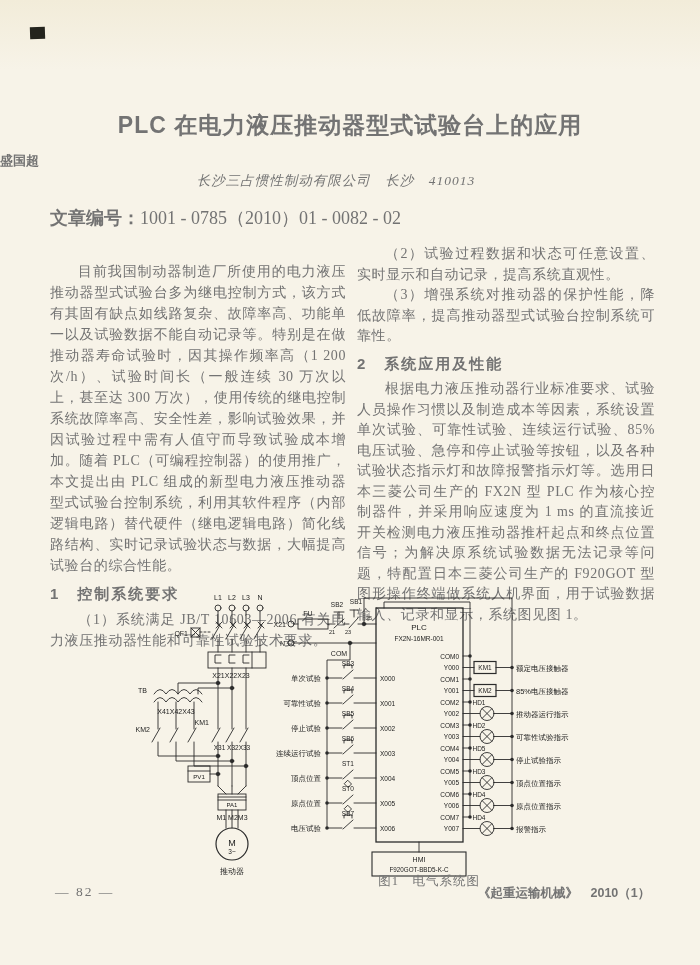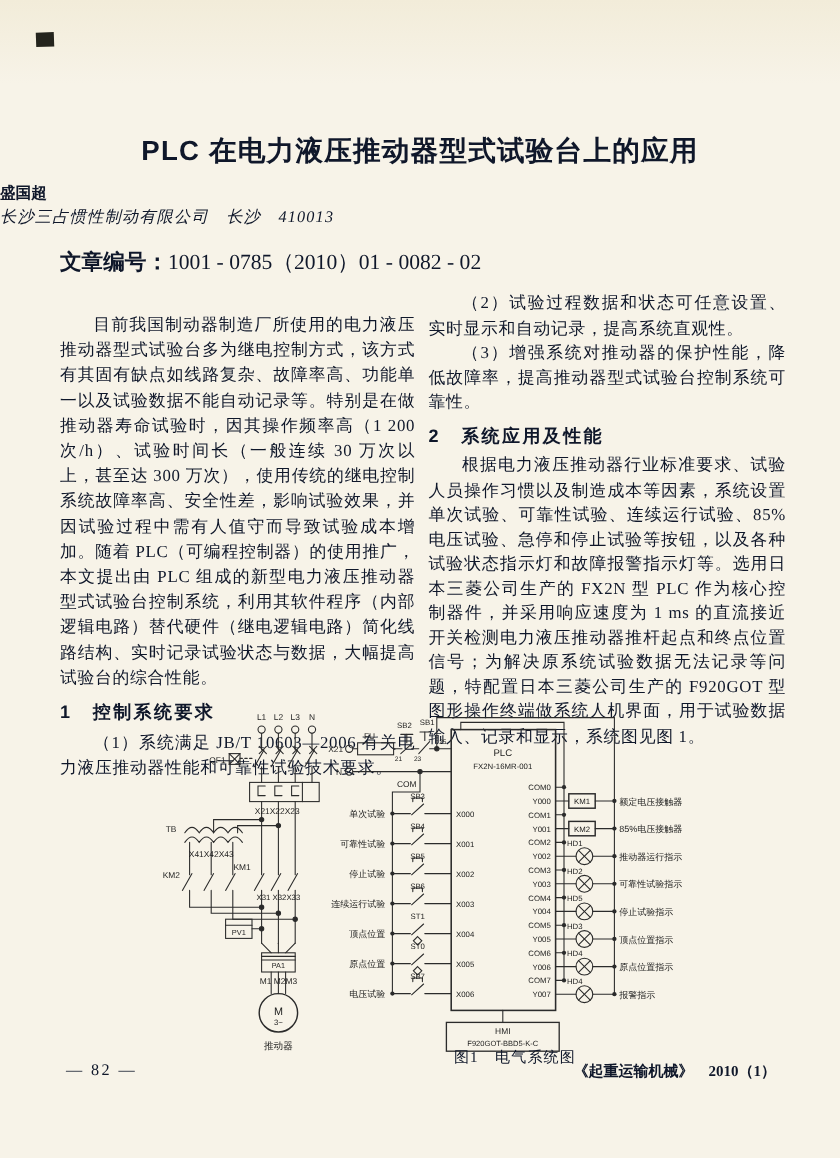--- a/index.html
+++ b/index.html
@@ -1,41 +1,41 @@
 <!DOCTYPE html>
 <html><head>
 <meta charset="utf-8">
 <style>
   html,body{margin:0;padding:0;}
   .page{position:relative;width:700px;height:965px;background:#f7f3e8;overflow:hidden;
-        font-family:"Liberation Serif",serif;color:#0f172a;}
+        font-family:"Liberation Serif",serif;color:#737373;}
   .page::before{content:"";position:absolute;left:0;top:0;width:700px;height:70px;
         background:linear-gradient(180deg,#f2ecd9, rgba(247,243,232,0));pointer-events:none;}
   .artifact{position:absolute;left:30px;top:27px;width:15px;height:12px;background:#24241d;transform:rotate(-2deg);}
   .title{position:absolute;left:0;top:110px;width:700px;text-align:center;
         font-family:"Liberation Sans",sans-serif;font-weight:700;font-size:23px;letter-spacing:1px;}
   .author{position:absolute;left:0;top:152px;width:700px;
         font-family:"Liberation Sans",sans-serif;font-weight:700;font-size:13px;}
-  .affil{position:absolute;left:0;top:172px;width:672px;text-align:left;
+  .affil{position:absolute;left:0;top:172px;width:672px;text-align:center;
         font-style:italic;font-size:13.5px;letter-spacing:1px;}
   .artno{position:absolute;left:50px;top:206px;font-size:18px;}
   .artno .lab{font-family:"Liberation Sans",sans-serif;font-weight:700;}
   .col{position:absolute;top:244px;font-size:14px;line-height:21px;letter-spacing:0.6px;
         text-align:justify;}
   .col-l{left:50px;width:296px;margin-top:17px;}
   .col-r{left:357px;width:298px;line-height:20.5px;}
   .col p{margin:0;text-indent:2em;}
   .col h3{margin:7px 0 5px 0;font-family:"Liberation Sans",sans-serif;font-weight:700;
         font-size:15px;text-indent:0;letter-spacing:2px;}
   .figwrap{position:absolute;left:50px;top:590px;width:610px;height:287px;}
   svg text{font-family:"Liberation Sans",sans-serif;fill:#1c1c1c;}
   .caption{position:absolute;left:280px;top:873px;width:200px;text-align:right;font-size:12.5px;letter-spacing:1px;}
   .pageno{position:absolute;left:55px;top:884px;font-size:13.5px;letter-spacing:2px;}
   .journal{position:absolute;left:478px;top:885px;width:190px;font-size:12.5px;
-        font-family:Liberation Serif, serif;font-weight:700;}
+        font-family:Liberation Sans, sans-serif;font-weight:700;}
 </style>
 </head>
 <body>
 
 <div class="page">
   <div class="artifact"></div>
 
   <div class="title">PLC 在电力液压推动器型式试验台上的应用</div>
   <div class="author">盛国超</div>
   <div class="affil">长沙三占惯性制动有限公司　长沙　410013</div>

